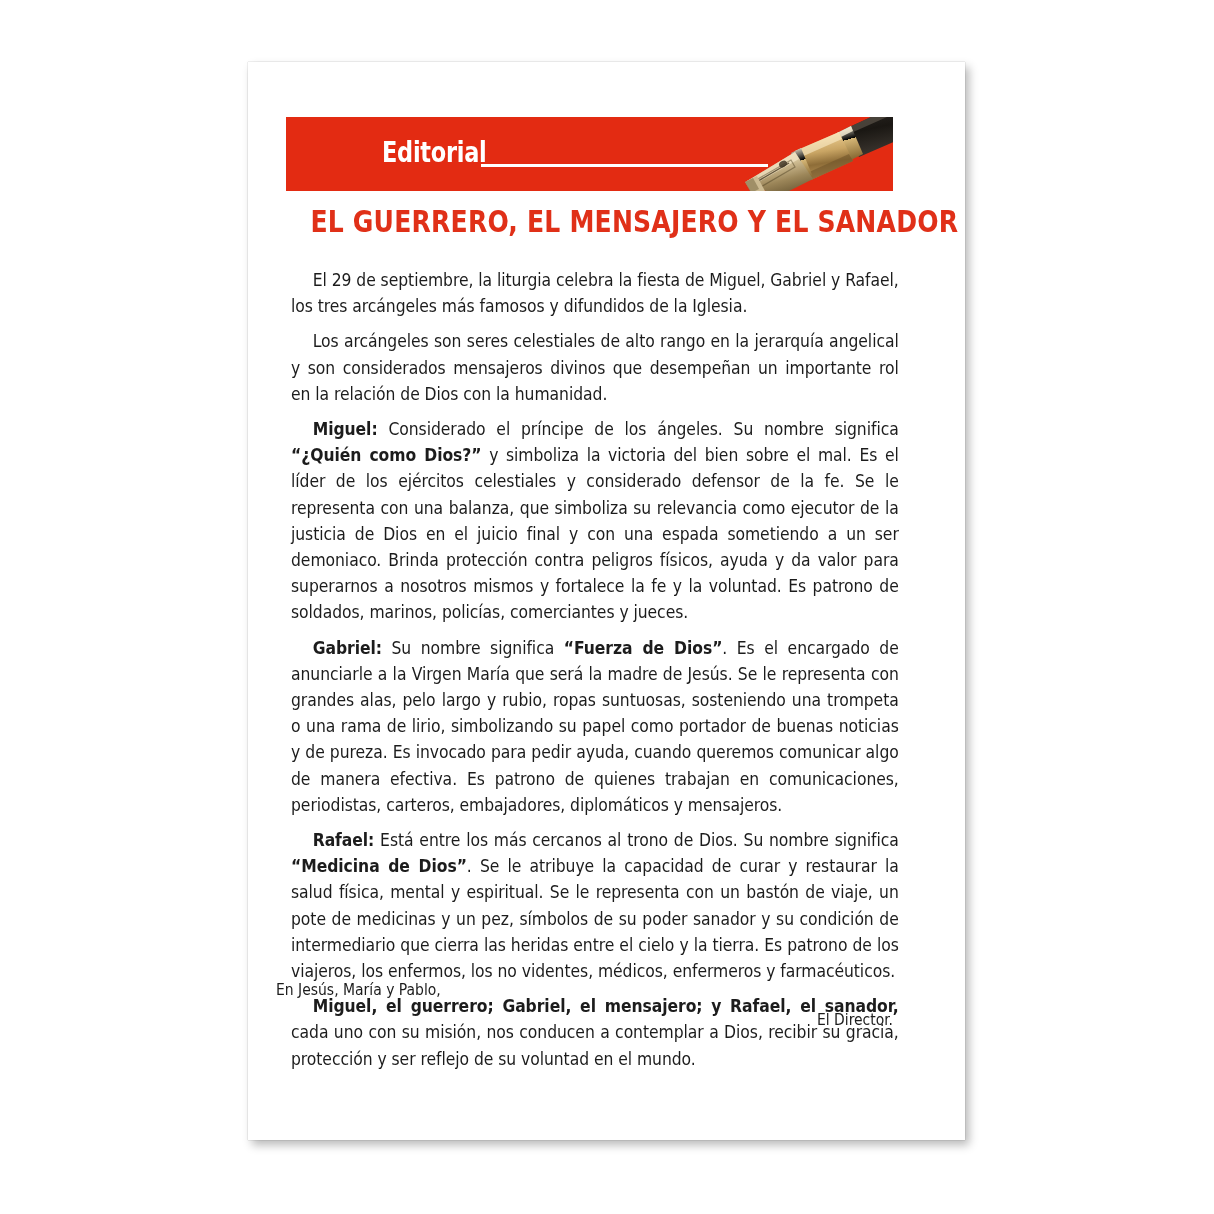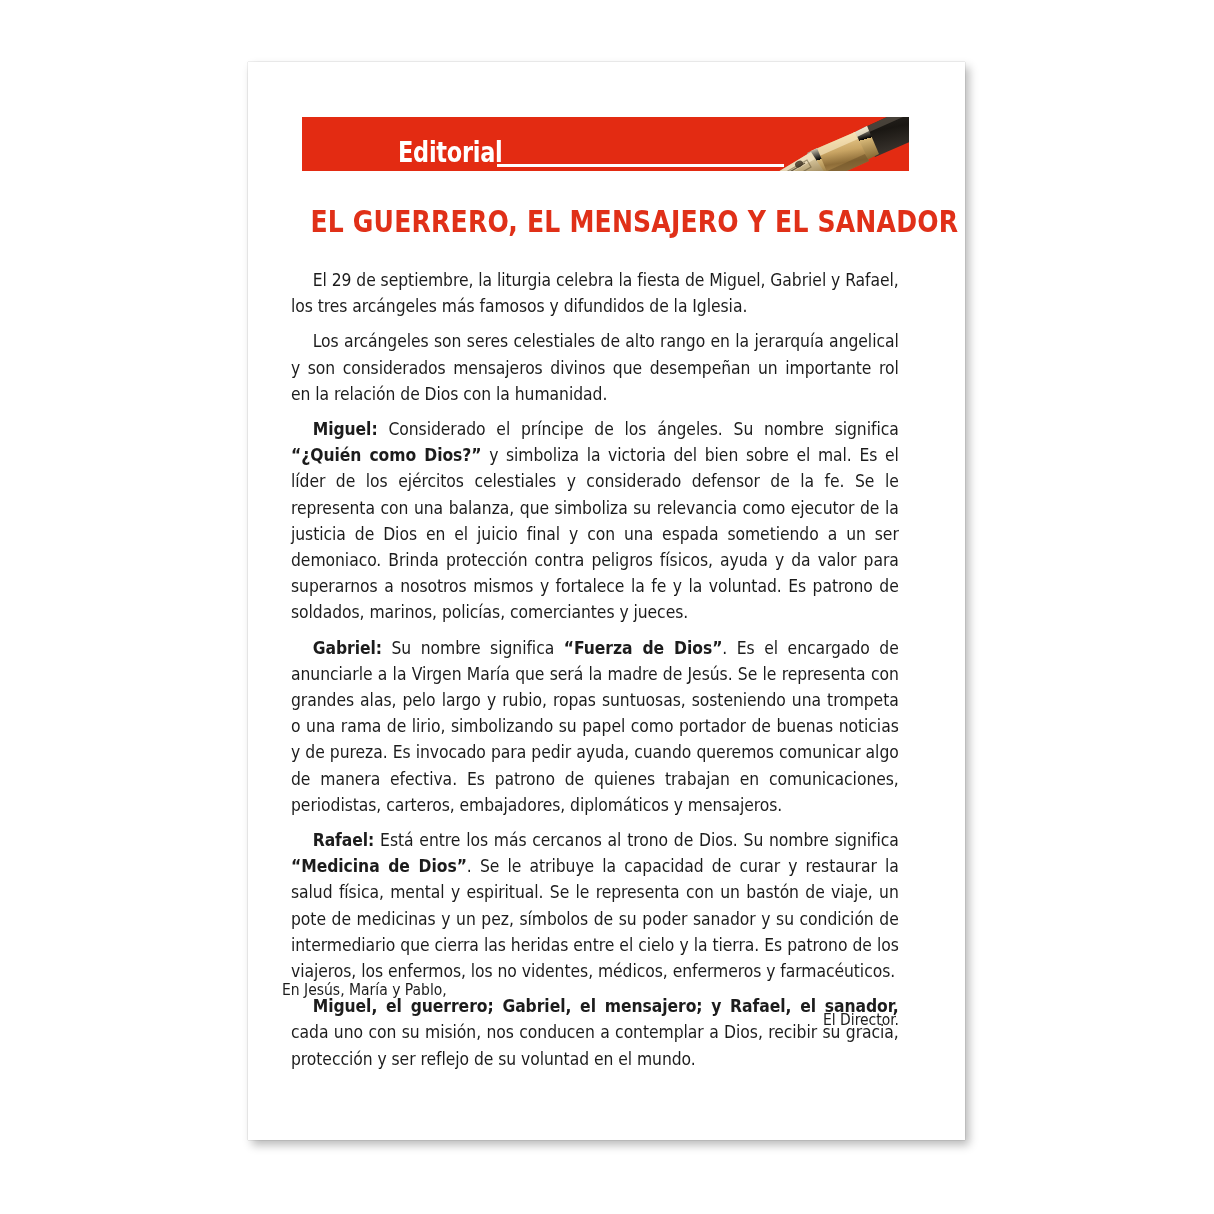--- a/index.html
+++ b/index.html
@@ -29,24 +29,24 @@
     width: 717px;
     height: 1078px;
     background: #ffffff;
     box-shadow: 4px 5px 9px rgba(0,0,0,0.28),
                 0 0 1px rgba(0,0,0,0.35);
   }
 
   
   .banner {
     position: absolute;
-    left: 54px;
+    left: 38px;
     top: 55px;
     width: 607px;
-    height: 54px;
+    height: 74px;
     background: #E32B12;
     overflow: hidden;
   }
   .banner-label {
     position: absolute;
     left: 96px;
     top: 19px;
     color: #ffffff;
     font-family: "Liberation Sans Narrow", "DejaVu Sans Condensed", "Liberation Sans", sans-serif;
     font-weight: bold;
@@ -110,21 +110,21 @@
     letter-spacing: -0.05px;
     transform: scaleX(0.985);
     transform-origin: left top;
     hyphens: manual;
   }
   .para:last-of-type { margin-bottom: 0; }
   .para b { font-weight: bold; }
 
   .sig-block {
     position: absolute;
-    left: 34px;
+    left: 28px;
     top: 917px;
     width: 617px;
   }
   .sig-line {
     color: #1c1c1c;
     font-family: "Liberation Sans Narrow", "DejaVu Sans Condensed", "Liberation Sans", sans-serif;
     font-size: 15.5px;
     line-height: 22px;
   }
   .sig-line.right {

